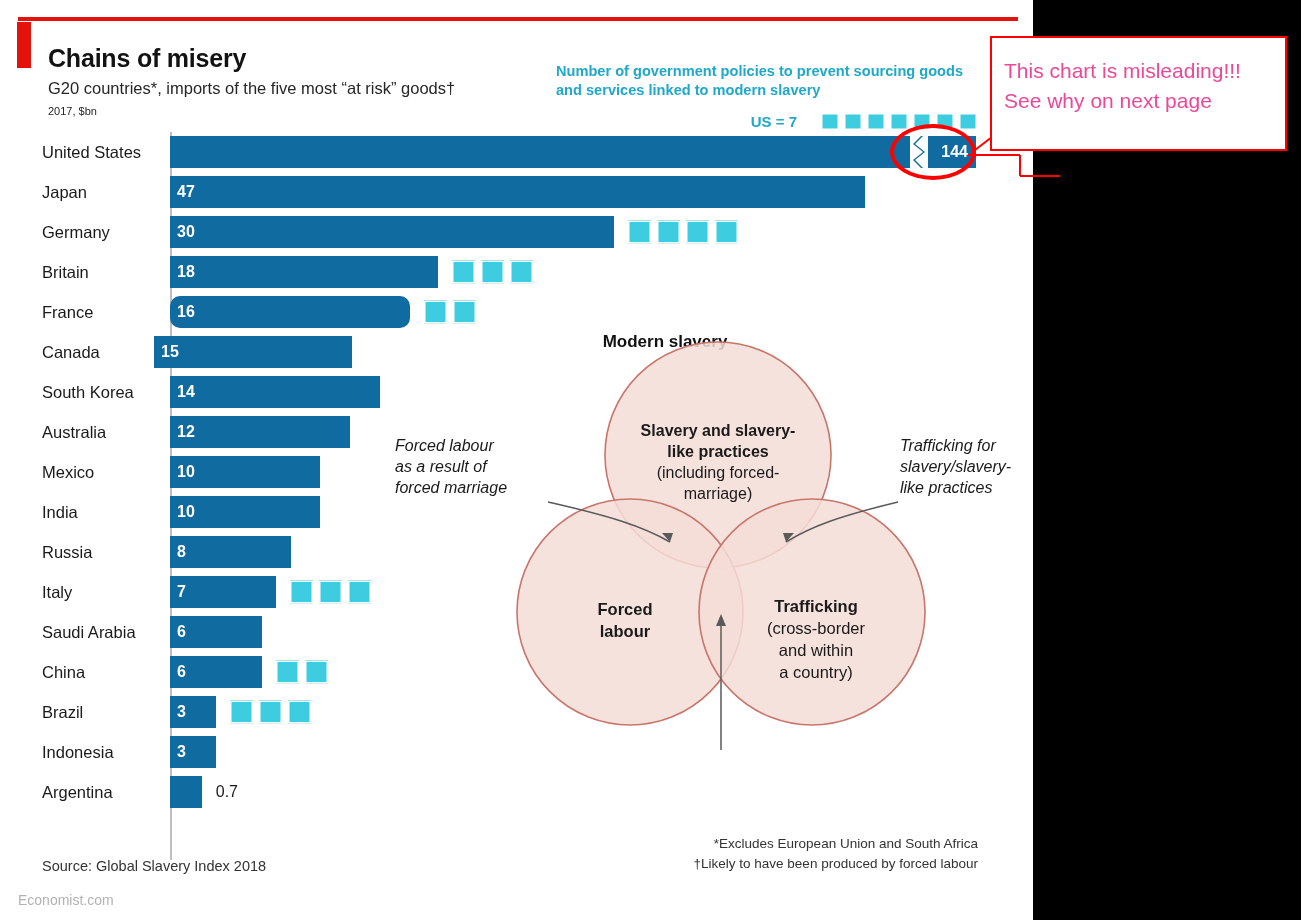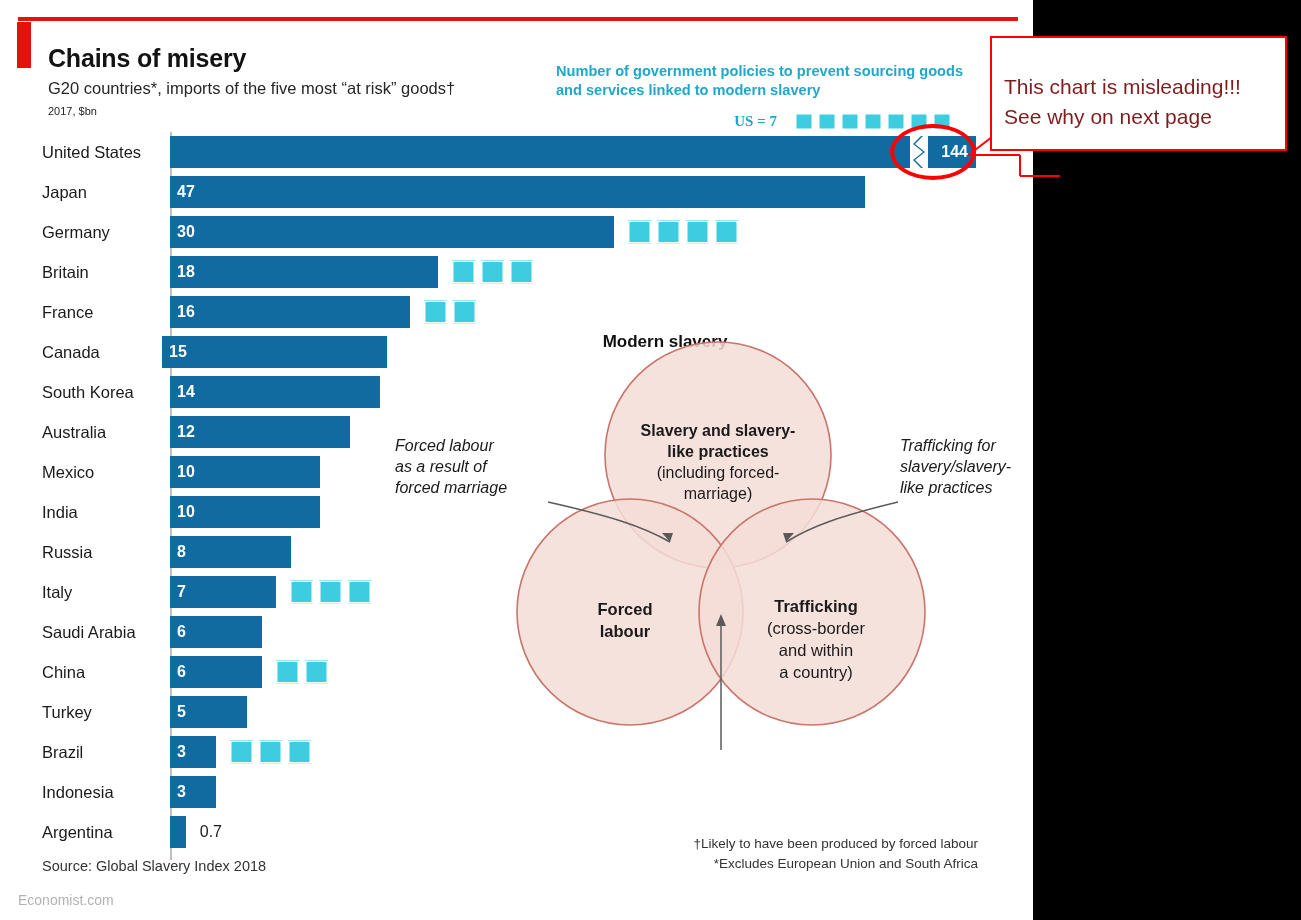--- a/index.html
+++ b/index.html
@@ -40,22 +40,22 @@
     font-size: 11px; color: #262626;
   }
   
   #legend-text {
     position: absolute; left: 556px; top: 62px;
     width: 412px; text-align: left;
     font-size: 14.6px; font-weight: bold; color: #1FA8C9;
     line-height: 19px;
   }
   #legend-key {
-    position: absolute; right: 82px; top: 113px;
-    display: flex; align-items: center; gap: 16px; font-family: Liberation Serif, serif;
+    position: absolute; right: 56px; top: 113px;
+    display: flex; align-items: center; gap: 22px;
   }
   #legend-key .kl {
     font-size: 15px; font-weight: bold; color: #1FA8C9;
     margin-right: 2px; white-space: nowrap;
   }
   .sq {
     width: 18px; height: 17px; background: #3ECCE0;
     box-shadow: 0 0 0 1.5px #ffffff inset;
   }
   .sq-row { display: flex; gap: 5px; }
@@ -118,23 +118,22 @@
   }
   
   #annot-box {
     position: absolute; left: 990px; top: 36px;
     width: 297px; height: 115px;
     background: #ffffff; border: 2px solid #FF0000;
     z-index: 40;
   }
   #annot-text {
     position: absolute; left: 12px; top: 18px;
-    font-size: 21px; color: #7f1d1d; line-height: 30px;
+    font-size: 21px; color: #ec4899; line-height: 30px;
     white-space: pre-line;
-    margin-top: 16px;
   }
   #ellipse {
     position: absolute; left: 890px; top: 124px;
     width: 86px; height: 56px;
     border: 4px solid #FF0000; border-radius: 50%;
     z-index: 35;
   }
   svg.overlay {
     position: absolute; left: 0; top: 0;
     width: 1301px; height: 920px;
@@ -204,31 +203,31 @@
             <span class="v">18</span>
           </div>
           <div class="squares" style="left: 452px;">
             <span class="sq" style="background: rgb(62, 204, 224);"></span>
             <span class="sq" style="background: rgb(62, 204, 224);"></span>
             <span class="sq" style="background: rgb(62, 204, 224);"></span>
           </div>
         </div>
         <div class="row">
           <div class="cname">France</div>
-          <div class="bar" style="left: 170px; width: 240px; background: rgb(16, 107, 160);">
+          <div class="bar" style="left: 170px; width: 240px; background: rgb(16, 107, 160); border-radius: 10px;">
             <span class="v">16</span>
           </div>
           <div class="squares" style="left: 424px;">
             <span class="sq" style="background: rgb(62, 204, 224);"></span>
             <span class="sq" style="background: rgb(62, 204, 224);"></span>
           </div>
         </div>
         <div class="row">
           <div class="cname">Canada</div>
-          <div class="bar" style="left: 162px; width: 225px; background: rgb(16, 107, 160);">
+          <div class="bar" style="left: 154px; width: 198px; background: rgb(16, 107, 160);">
             <span class="v">15</span>
           </div>
         </div>
         <div class="row">
           <div class="cname">South Korea</div>
           <div class="bar" style="left: 170px; width: 210px; background: rgb(16, 107, 160);">
             <span class="v">14</span>
           </div>
         </div>
         <div class="row">
@@ -276,45 +275,39 @@
           <div class="cname">China</div>
           <div class="bar" style="left: 170px; width: 92px; background: rgb(16, 107, 160);">
             <span class="v">6</span>
           </div>
           <div class="squares" style="left: 276px;">
             <span class="sq" style="background: rgb(62, 204, 224);"></span>
             <span class="sq" style="background: rgb(62, 204, 224);"></span>
           </div>
         </div>
         <div class="row">
-          <div class="cname">Turkey</div>
-          <div class="bar" style="left: 170px; width: 77px; background: rgb(16, 107, 160);">
-            <span class="v">5</span>
-          </div>
-        </div>
-        <div class="row">
           <div class="cname">Brazil</div>
           <div class="bar" style="left: 170px; width: 46px; background: rgb(16, 107, 160);">
             <span class="v">3</span>
           </div>
           <div class="squares" style="left: 230px;">
             <span class="sq" style="background: rgb(62, 204, 224);"></span>
             <span class="sq" style="background: rgb(62, 204, 224);"></span>
             <span class="sq" style="background: rgb(62, 204, 224);"></span>
           </div>
         </div>
         <div class="row">
           <div class="cname">Indonesia</div>
           <div class="bar" style="left: 170px; width: 46px; background: rgb(16, 107, 160);">
             <span class="v">3</span>
           </div>
         </div>
         <div class="row">
           <div class="cname">Argentina</div>
-          <div class="bar" style="left: 170px; width: 16px; background: rgb(16, 107, 160);">
+          <div class="bar" style="left: 170px; width: 32px; background: rgb(16, 107, 160);">
             <span class="v outside">0.7</span>
           </div>
         </div>
       </div>
   </div>
 
   <div id="venn">
     <div id="venn-title">Modern slavery</div>
 
     <svg width="590" height="520" viewBox="0 0 590 520" style="position:absolute;left:0;top:0;">
@@ -354,22 +347,22 @@
 forced marriage</div>
 
     <div class="vlabel vside" style="left:470px;top:105px;width:160px;white-space:pre-line;">Trafficking for
 slavery/slavery-
 like practices</div>
 
   </div>
 
   <div id="source">Source: Global Slavery Index 2018</div>
   <div id="footnotes">
+    <div>*Excludes European Union and South Africa</div>
     <div>†Likely to have been produced by forced labour</div>
-    <div>*Excludes European Union and South Africa</div>
   </div>
   <div id="brand">Economist.com</div>
 </div>
 
 <svg class="overlay">
   <line x1="975" y1="150" x2="1056" y2="88" stroke="#FF0000" stroke-width="2"></line>
   <line x1="968" y1="155" x2="1020" y2="155" stroke="#FF0000" stroke-width="2"></line>
   <line x1="1020" y1="155" x2="1020" y2="176" stroke="#FF0000" stroke-width="2"></line>
   <line x1="1020" y1="176" x2="1060" y2="176" stroke="#FF0000" stroke-width="2"></line>
 </svg>

